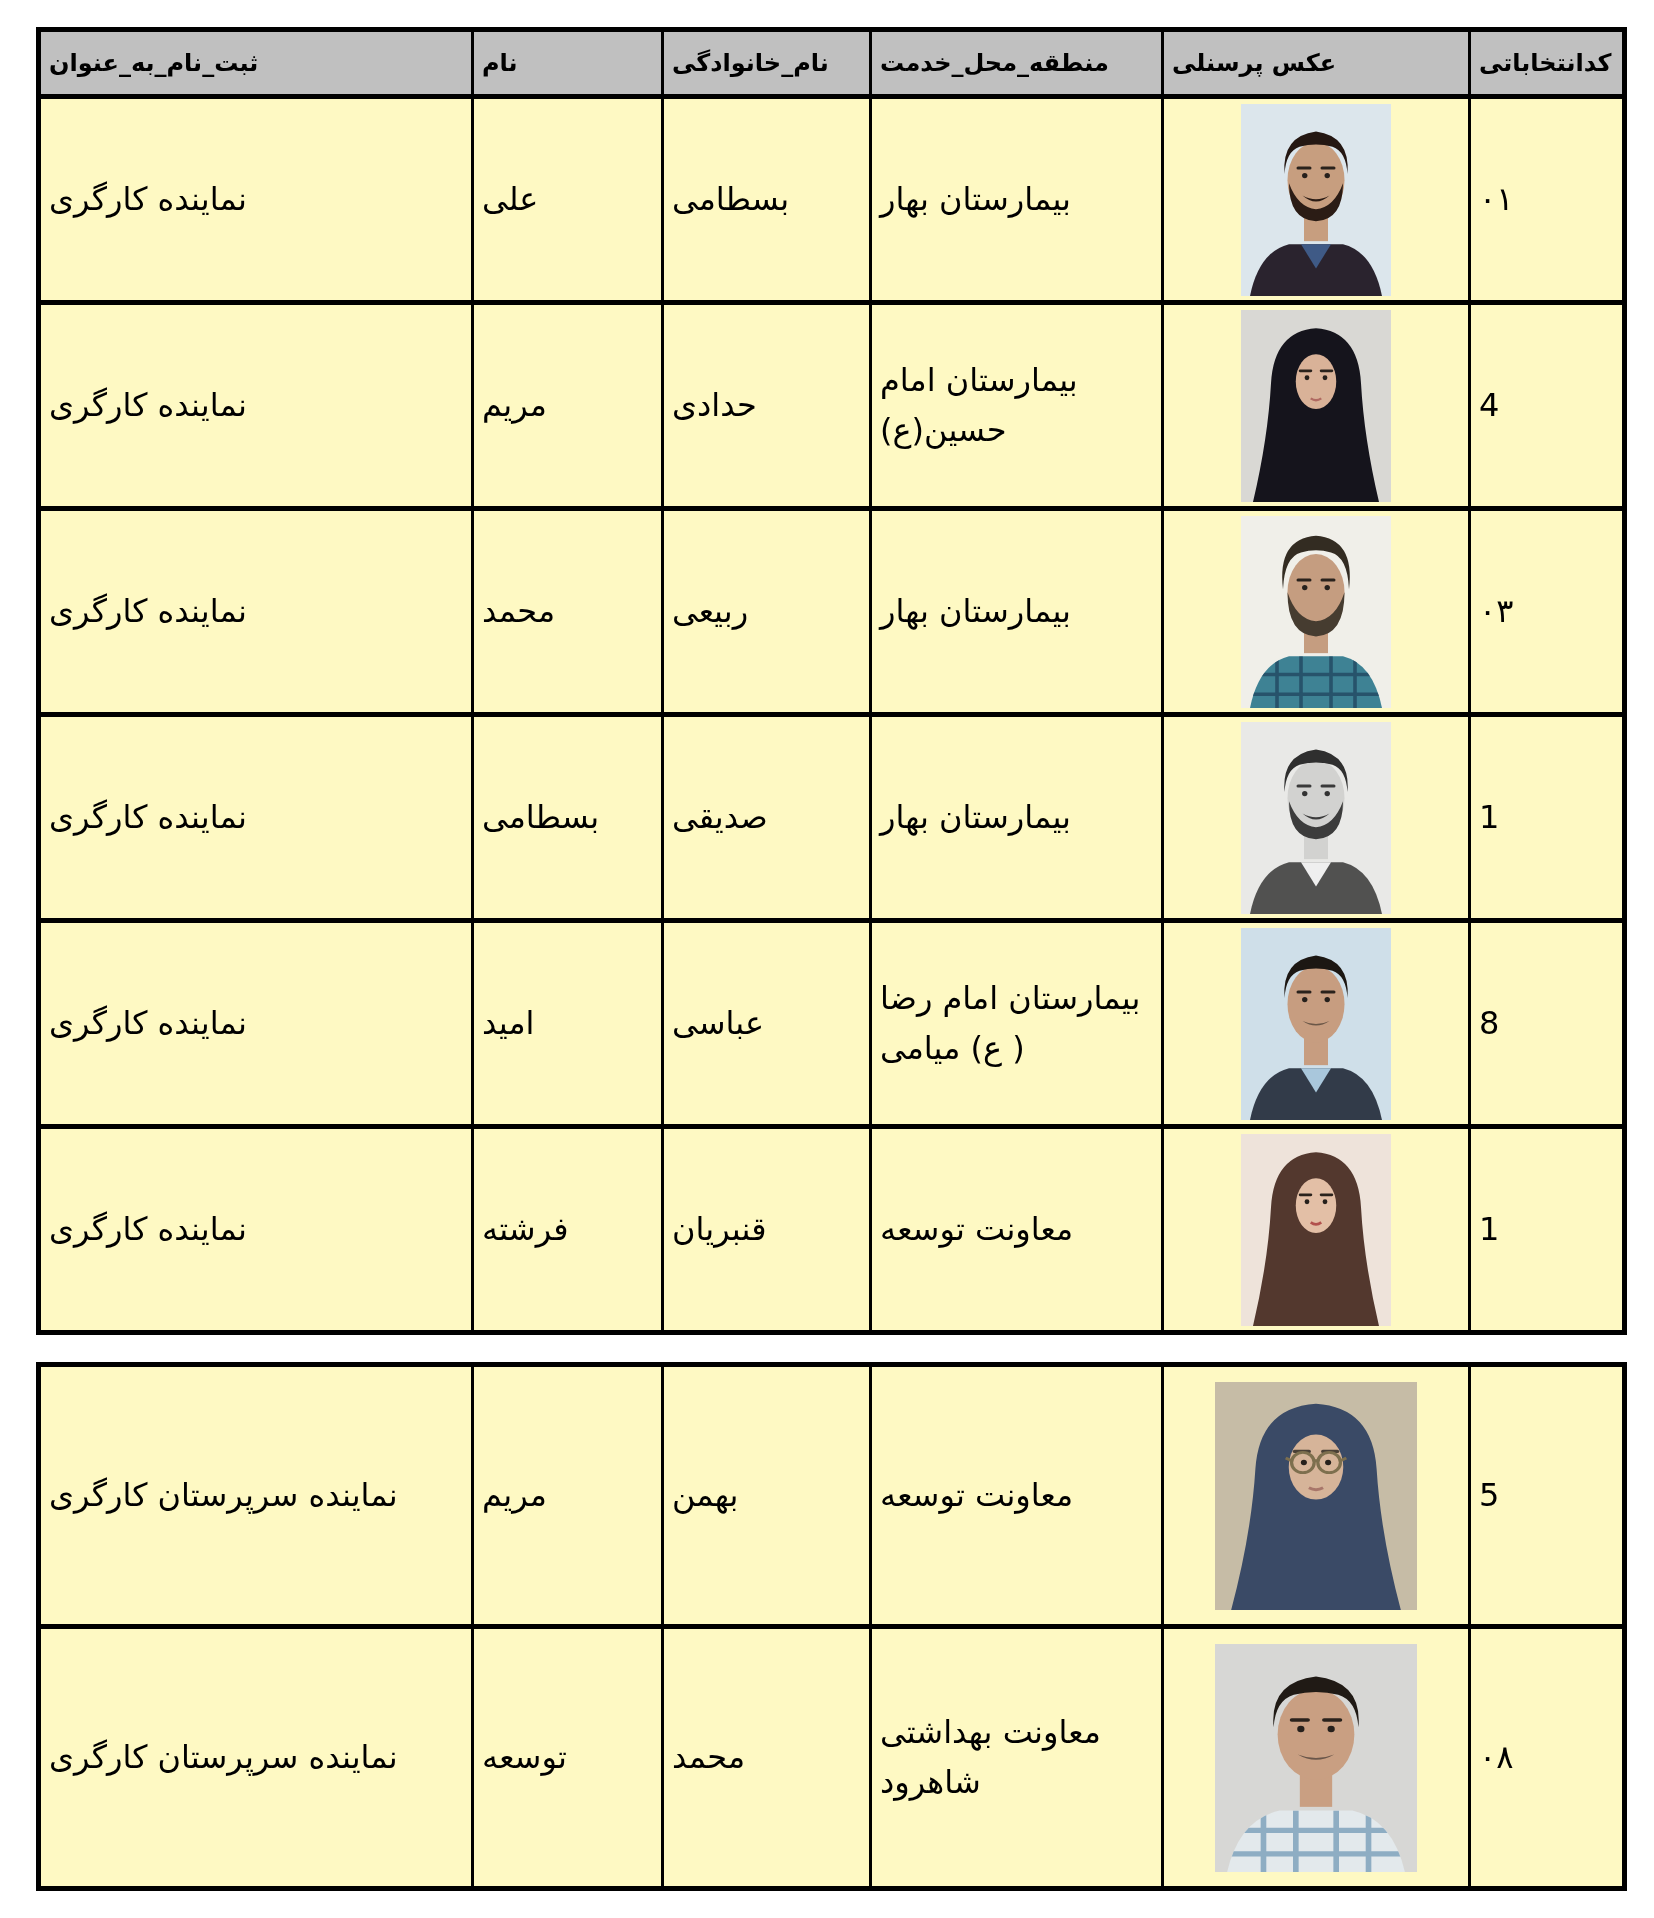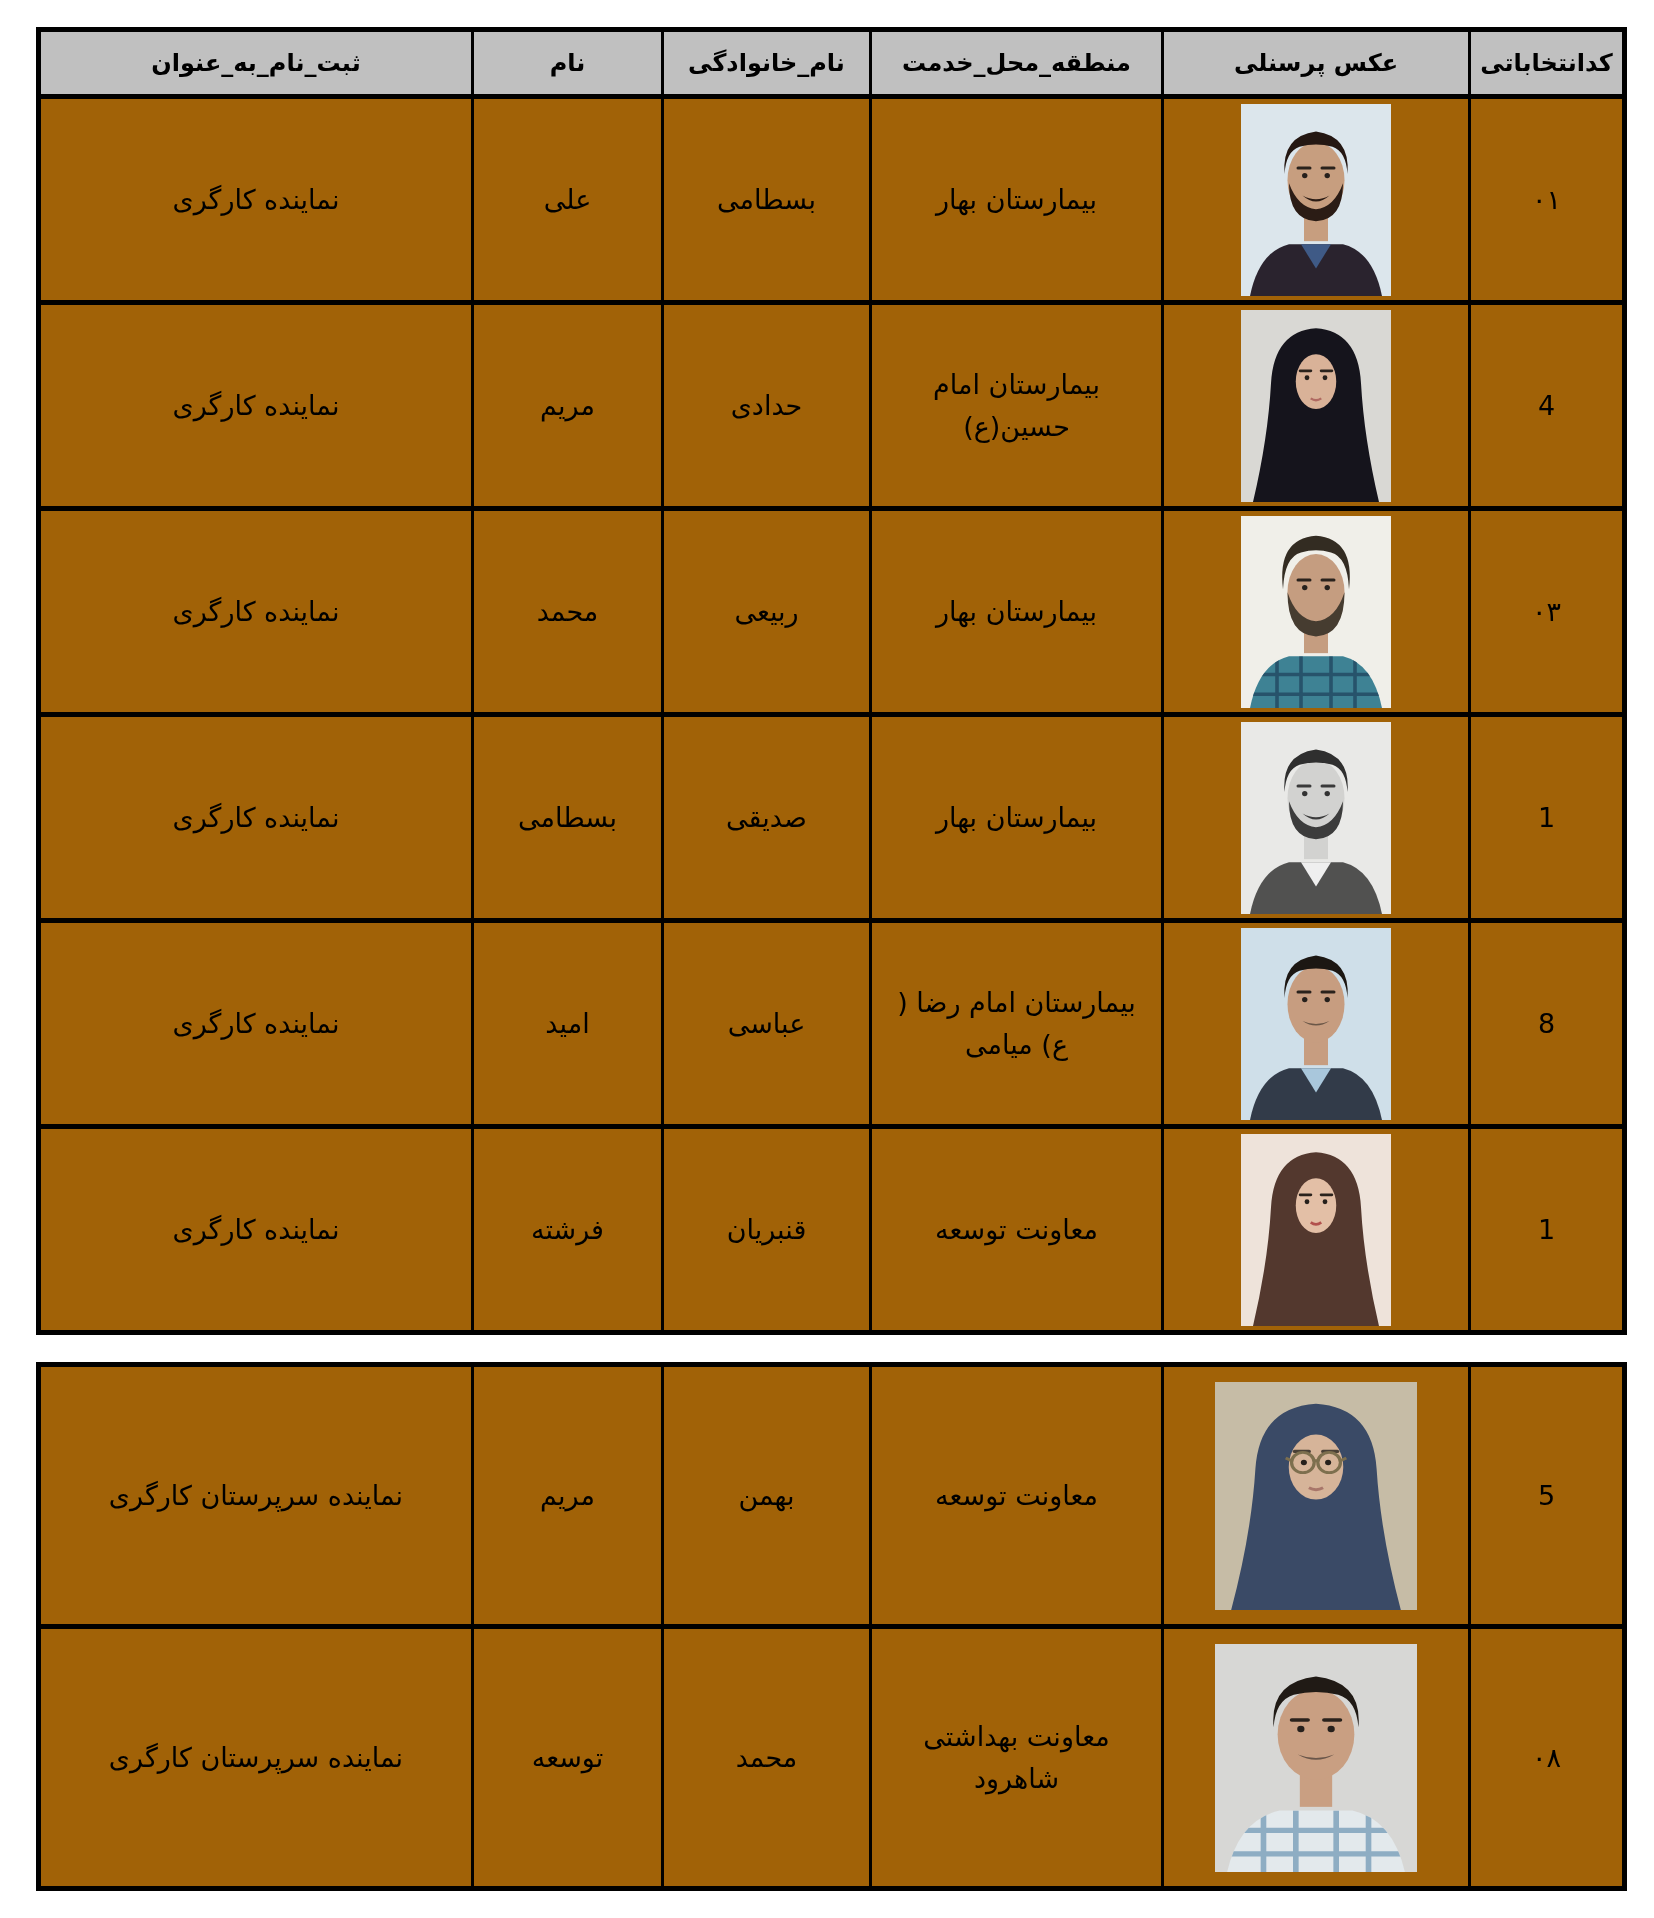--- a/index.html
+++ b/index.html
@@ -12,29 +12,29 @@
   table.reg{
     position:absolute;left:36px;width:1586px;
     border-collapse:collapse;table-layout:fixed;direction:rtl;
     border:5px solid #000;
   }
   #table1{top:27px;}
   #table2{top:1362px;}
   th,td{
     border:3px solid #000;
     border-top-width:5px;border-bottom-width:5px;
-    text-align:center;vertical-align:middle;
+    text-align:left;vertical-align:middle;
     overflow:hidden;padding:0 8px;
   }
   th{
     background:#C0C0C0;height:62px;
     font-size:24px;font-weight:bold;
   }
   td{
-    background:#a16207;font-size:27px;line-height:1.55;
+    background:#fef9c3;font-size:32px;line-height:1.55;
   }
   tr.r1{height:206px;}
   tr.r2{height:262px;}
   td.photo-td{padding:0;}
   .photo{margin:0 auto;display:block;}
   .p-small{width:150px;height:192px;}
   .p-large{width:202px;height:228px;}
   .photo svg{width:100%;height:100%;display:block;}
 </style>
 </head>

